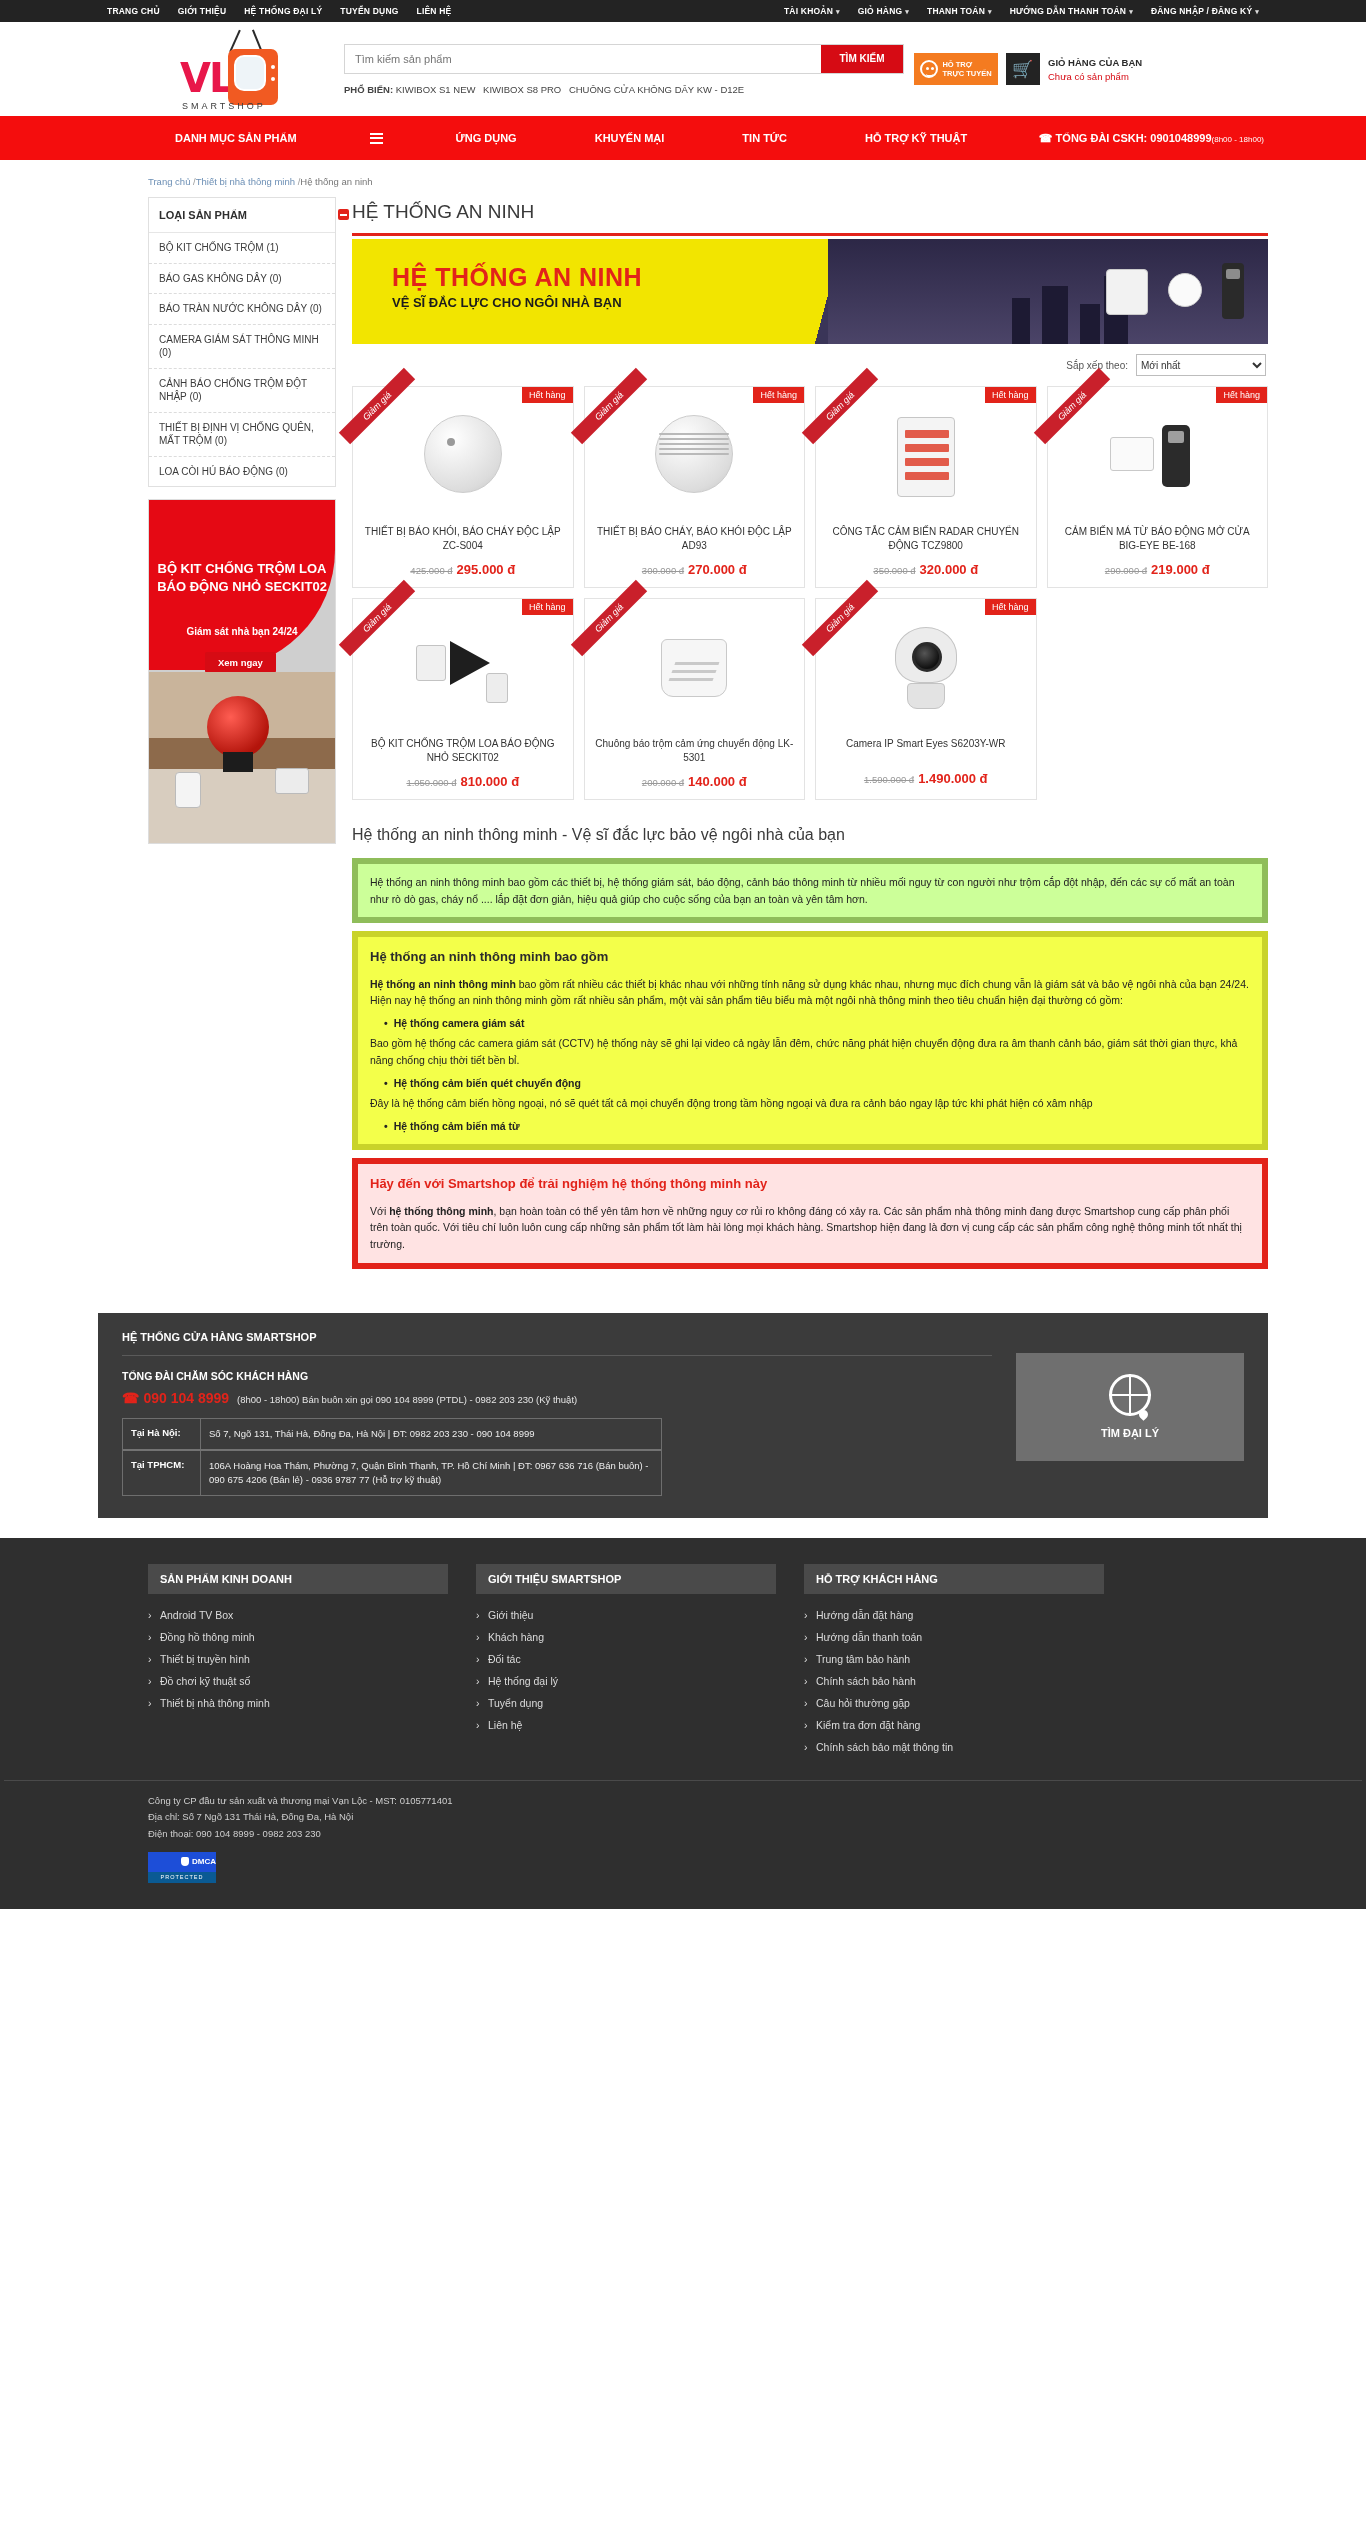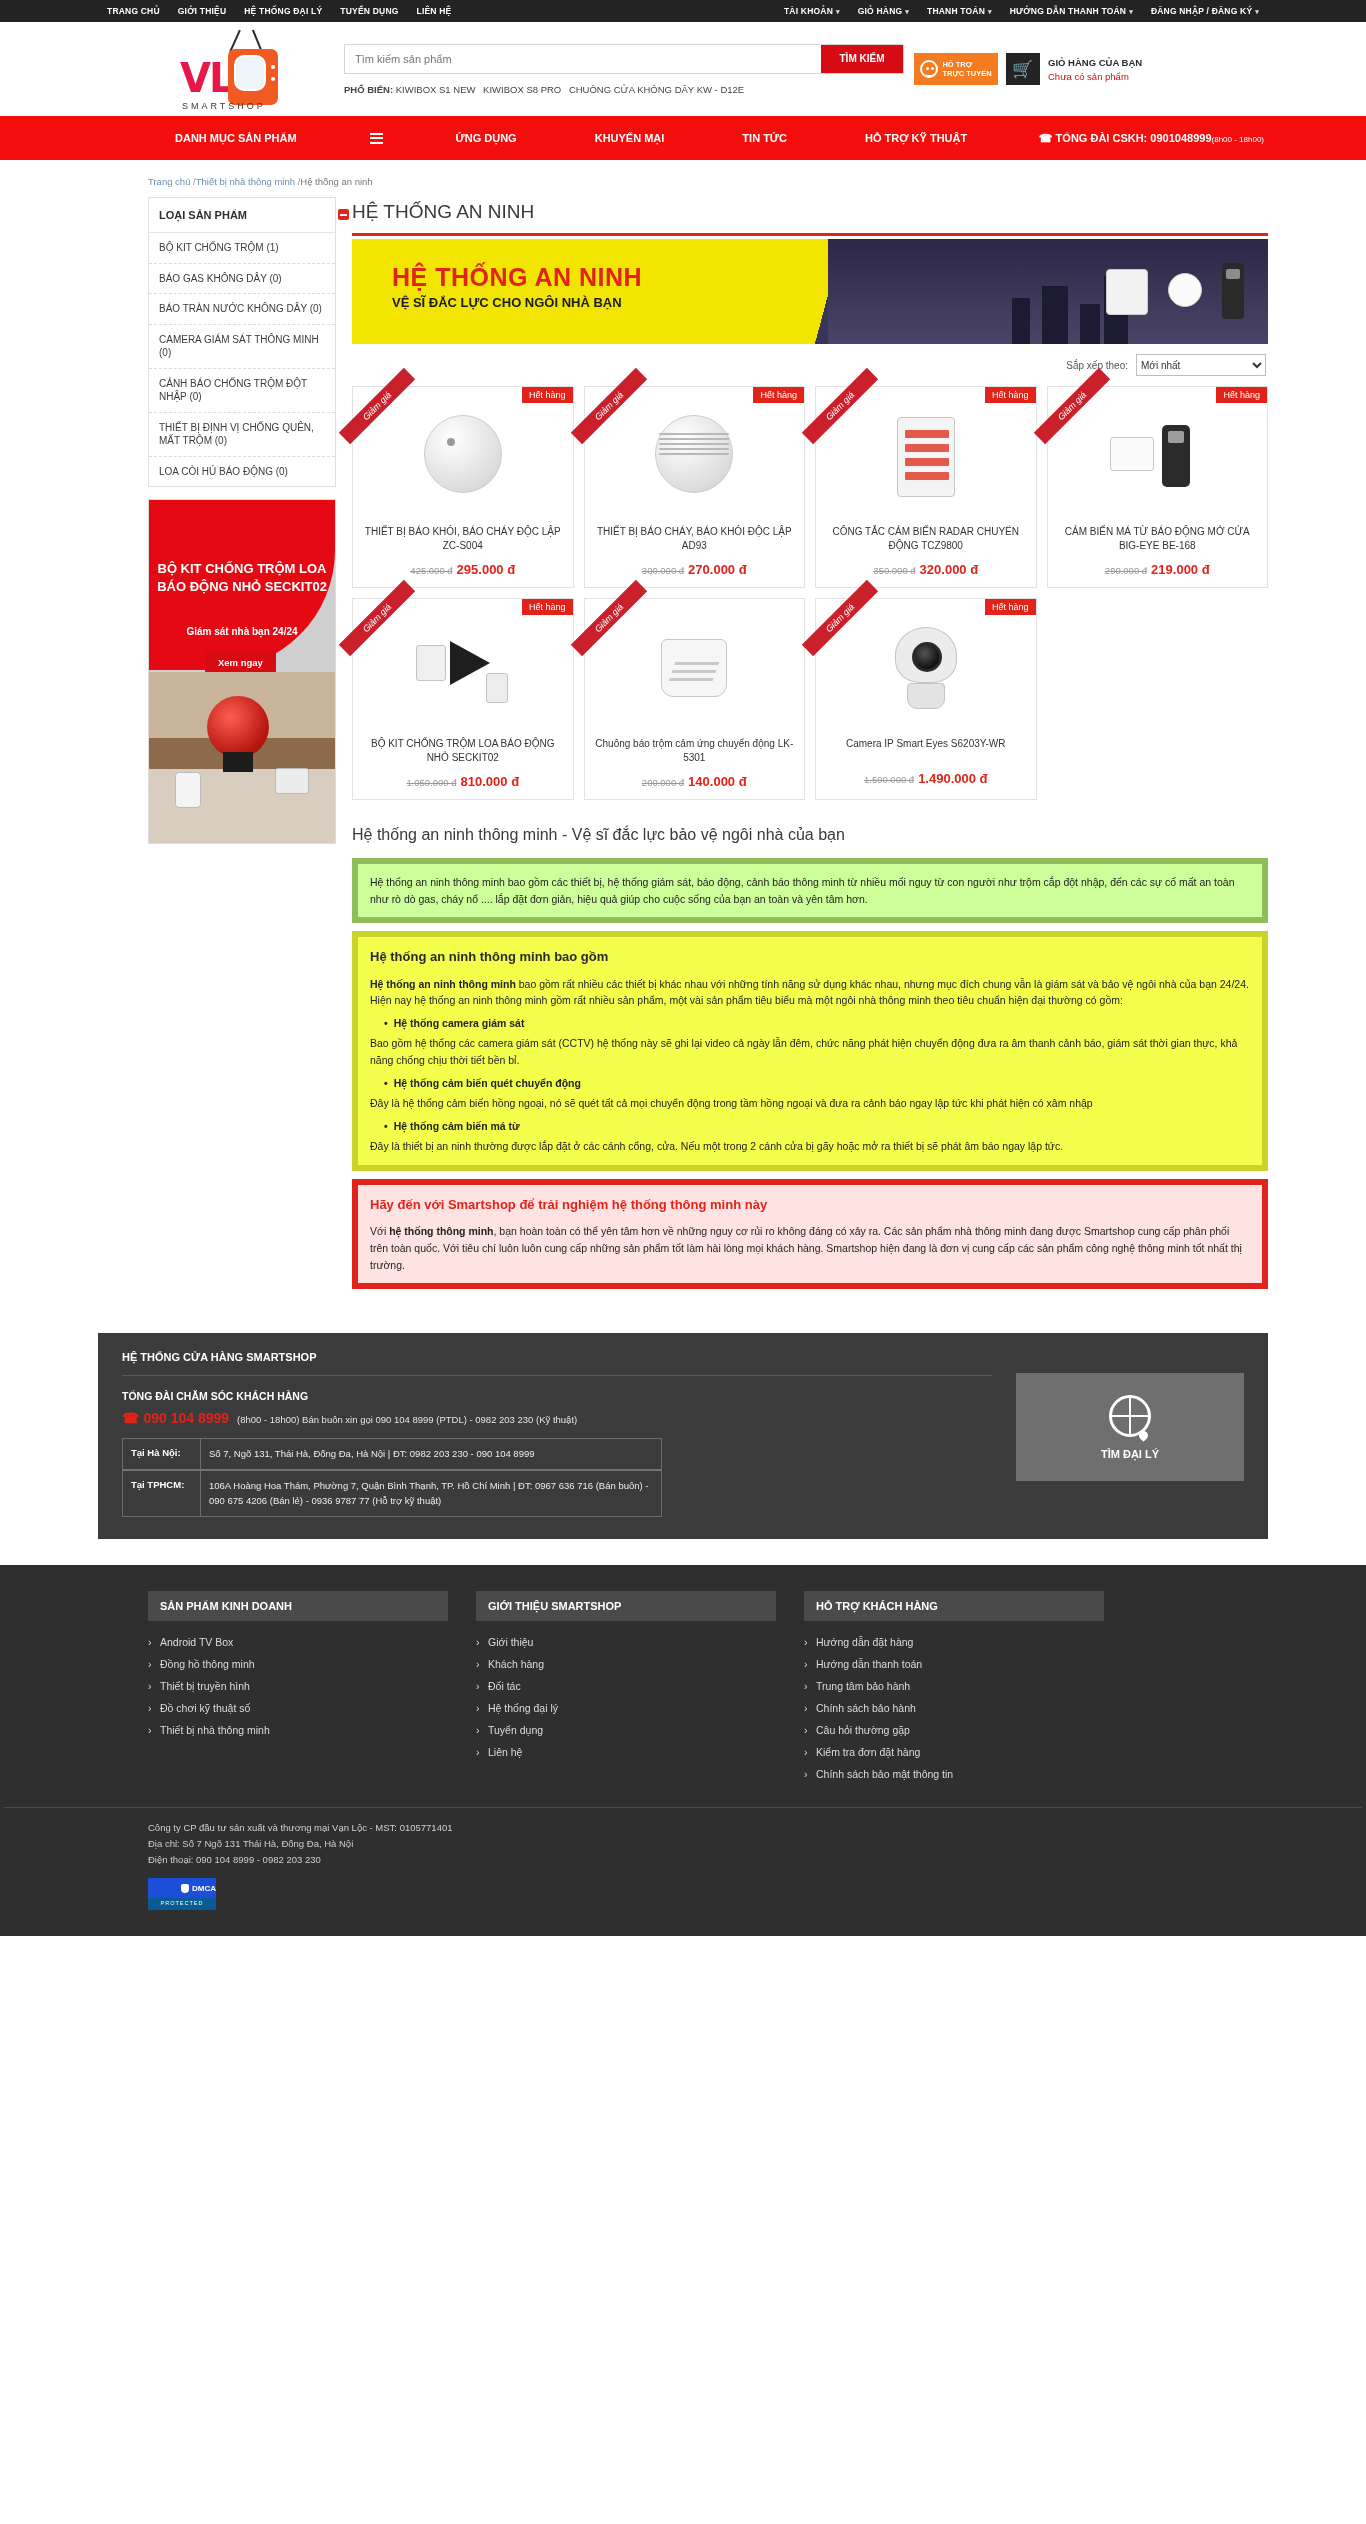--- a/index.html
+++ b/index.html
@@ -229,21 +229,21 @@
   .agentbox .globe { width:42px; height:42px; border-radius:50%; border:3px solid #fff; position:relative; }
   .agentbox .globe::before { content:""; position:absolute; left:17px; top:-3px; width:2px; height:42px;
                              background:#fff; }
   .agentbox .globe::after { content:""; position:absolute; left:-3px; top:17px; width:42px; height:2px;
                             background:#fff; }
   .agentbox .pin { position:relative; margin-top:-14px; margin-left:26px; width:9px; height:9px;
                    border-radius:50% 50% 50% 0; transform:rotate(-45deg); background:#fff; }
   .agentbox .lbl { color:#fff; font-size:11px; font-weight:bold; }
 
   
-  .footer { background:#2f2f2f; margin-top:26px; padding:26px 4px 0; }
+  .footer { background:#2f2f2f; margin-top:20px; padding:26px 4px 0; }
   .footcols { width:1170px; margin:0 auto; display:flex; gap:28px; padding-left:50px; }
   .fcol { width:300px; }
   .fcol .fh { background:#4a4a4a; color:#fff; font-size:11px; font-weight:bold; padding:9px 12px;
               text-transform:uppercase; }
   .fcol ul { list-style:none; margin-top:10px; }
   .fcol li a { display:block; color:#dcdcdc; font-size:10.5px; text-decoration:none; padding:5px 0 5px 12px;
                position:relative; }
   .fcol li a::before { content:"\203A"; position:absolute; left:0; color:#dcdcdc; }
   .footbottom { border-top:1px solid #4a4a4a; margin-top:22px; padding:12px 0 26px; }
   .footbottom .inner { width:1170px; margin:0 auto; padding-left:50px; display:flex; align-items:flex-start; }
@@ -561,21 +561,20 @@
             <li class="head">Hệ thống camera giám sát</li>
           </ul>
           <p>Bao gồm hệ thống các camera giám sát (CCTV) hệ thống này sẽ ghi lại video cả ngày lẫn đêm, chức năng phát hiện chuyển động đưa ra âm thanh cảnh báo, giám sát thời gian thực, khả năng chống chịu thời tiết bền bỉ.</p>
           <ul>
             <li class="head">Hệ thống cảm biến quét chuyển động</li>
           </ul>
           <p>Đây là hệ thống cảm biến hồng ngoại, nó sẽ quét tất cả mọi chuyển động trong tầm hồng ngoại và đưa ra cảnh báo ngay lập tức khi phát hiện có xâm nhập</p>
           <ul>
             <li class="head">Hệ thống cảm biến má từ</li>
           </ul>
-          <p>Đây là thiết bị an ninh thường được lắp đặt ở các cánh cổng, cửa. Nếu một trong 2 cánh cửa bị gãy hoặc mở ra thiết bị sẽ phát âm báo ngay lập tức.</p>
         </div>
 
         <div class="box pink">
           <h3>Hãy đến với Smartshop để trải nghiệm hệ thống thông minh này</h3>
           <div>
             <span>Với </span><b>hệ thống thông minh</b><span>, bạn hoàn toàn có thể yên tâm hơn về những nguy cơ rủi ro không đáng có xảy ra. Các sản phẩm nhà thông minh đang được Smartshop cung cấp phân phối trên toàn quốc. Với tiêu chí luôn luôn cung cấp những sản phẩm tốt làm hài lòng mọi khách hàng. Smartshop hiện đang là đơn vị cung cấp các sản phẩm công nghệ thông minh tốt nhất thị trường.</span>
           </div>
         </div>
       </div>
     </div>

